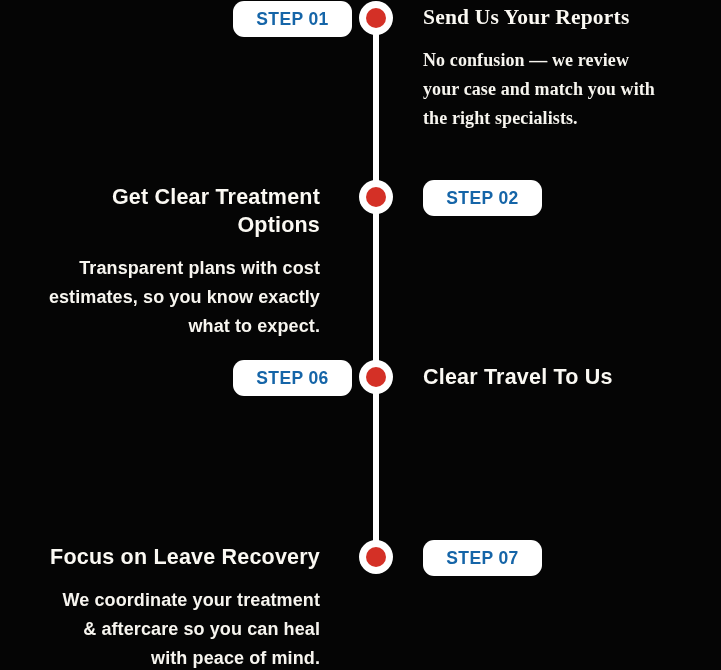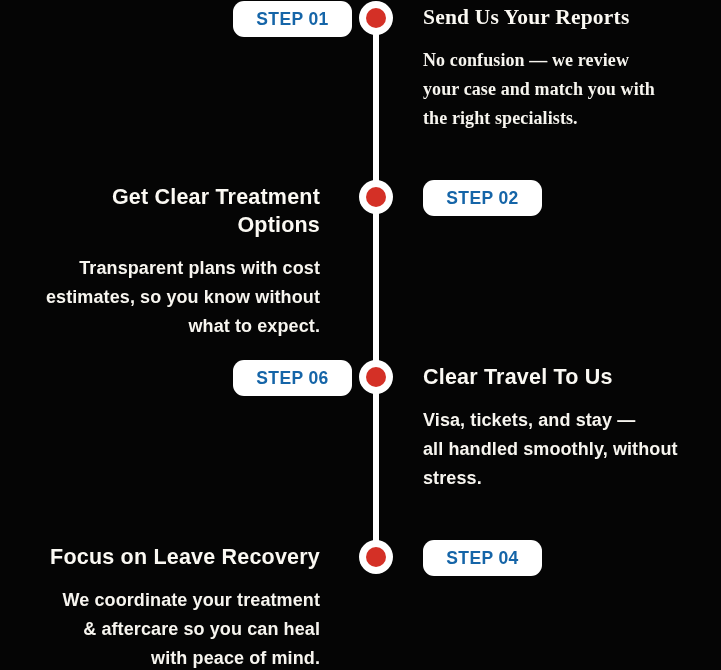--- a/index.html
+++ b/index.html
@@ -101,43 +101,40 @@
   <div class="text t1 right-side">
     <div class="title">Send Us Your Reports</div>
     <div class="desc">No confusion — we review
 your case and match you with
 the right specialists.</div>
   </div>
 
   <div class="text t2 left-side">
     <div class="title">Get Clear Treatment Options</div>
     <div class="desc">Transparent plans with cost
-estimates, so you know without
+estimates, so you know exactly
 what to expect.</div>
   </div>
   <div class="dot d2">
     <div class="dot-inner"></div>
   </div>
   <div class="badge b2">STEP 02</div>
 
   <div class="badge b3">STEP 06</div>
   <div class="dot d3">
     <div class="dot-inner"></div>
   </div>
   <div class="text t3 right-side">
     <div class="title">Clear Travel To Us</div>
-    <div class="desc">Visa, tickets, and stay —
-all handled smoothly, without
-stress.</div>
   </div>
 
   <div class="text t4 left-side">
     <div class="title">Focus on Leave Recovery</div>
     <div class="desc">We coordinate your treatment
 &amp; aftercare so you can heal
 with peace of mind.</div>
   </div>
   <div class="dot d4">
     <div class="dot-inner"></div>
   </div>
-  <div class="badge b4">STEP 04</div>
+  <div class="badge b4">STEP 07</div>
 
 </div>
 
 </body></html>

